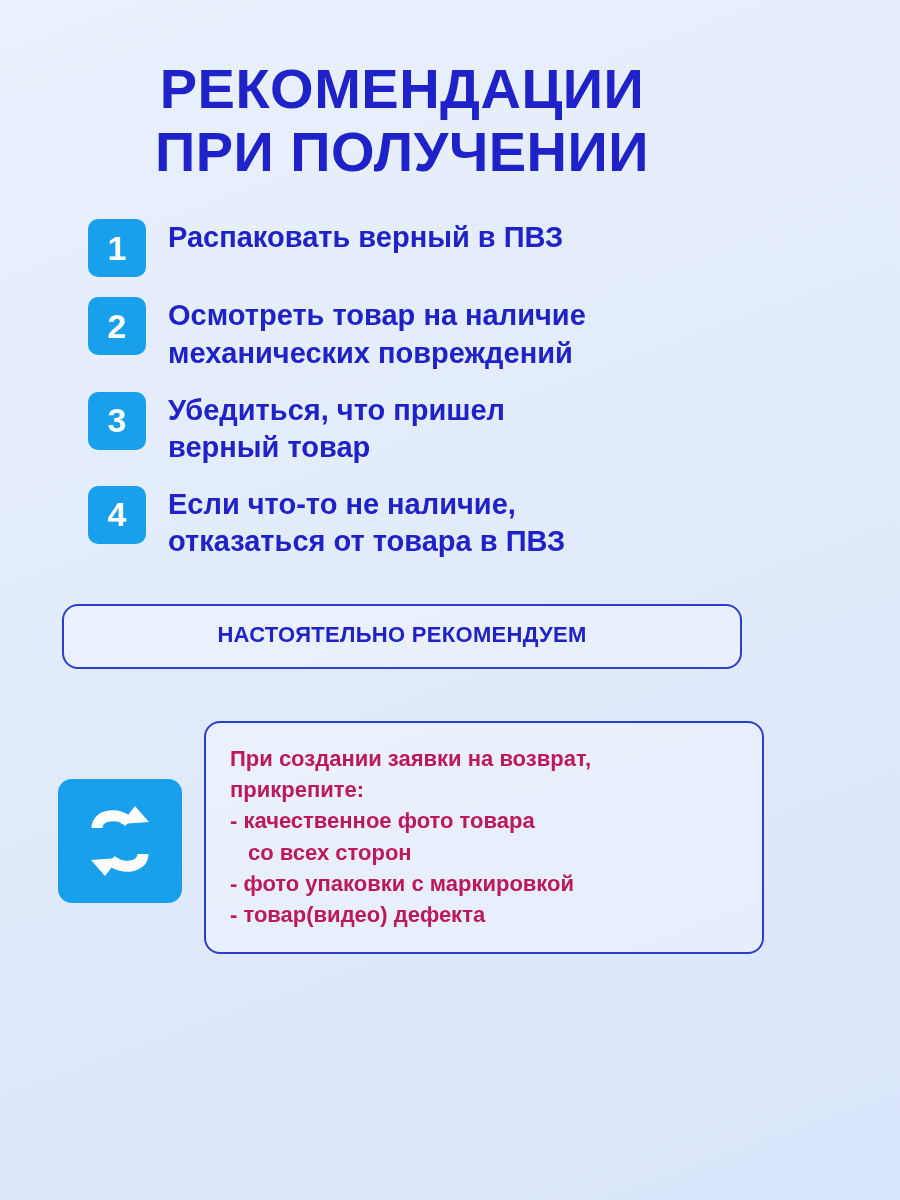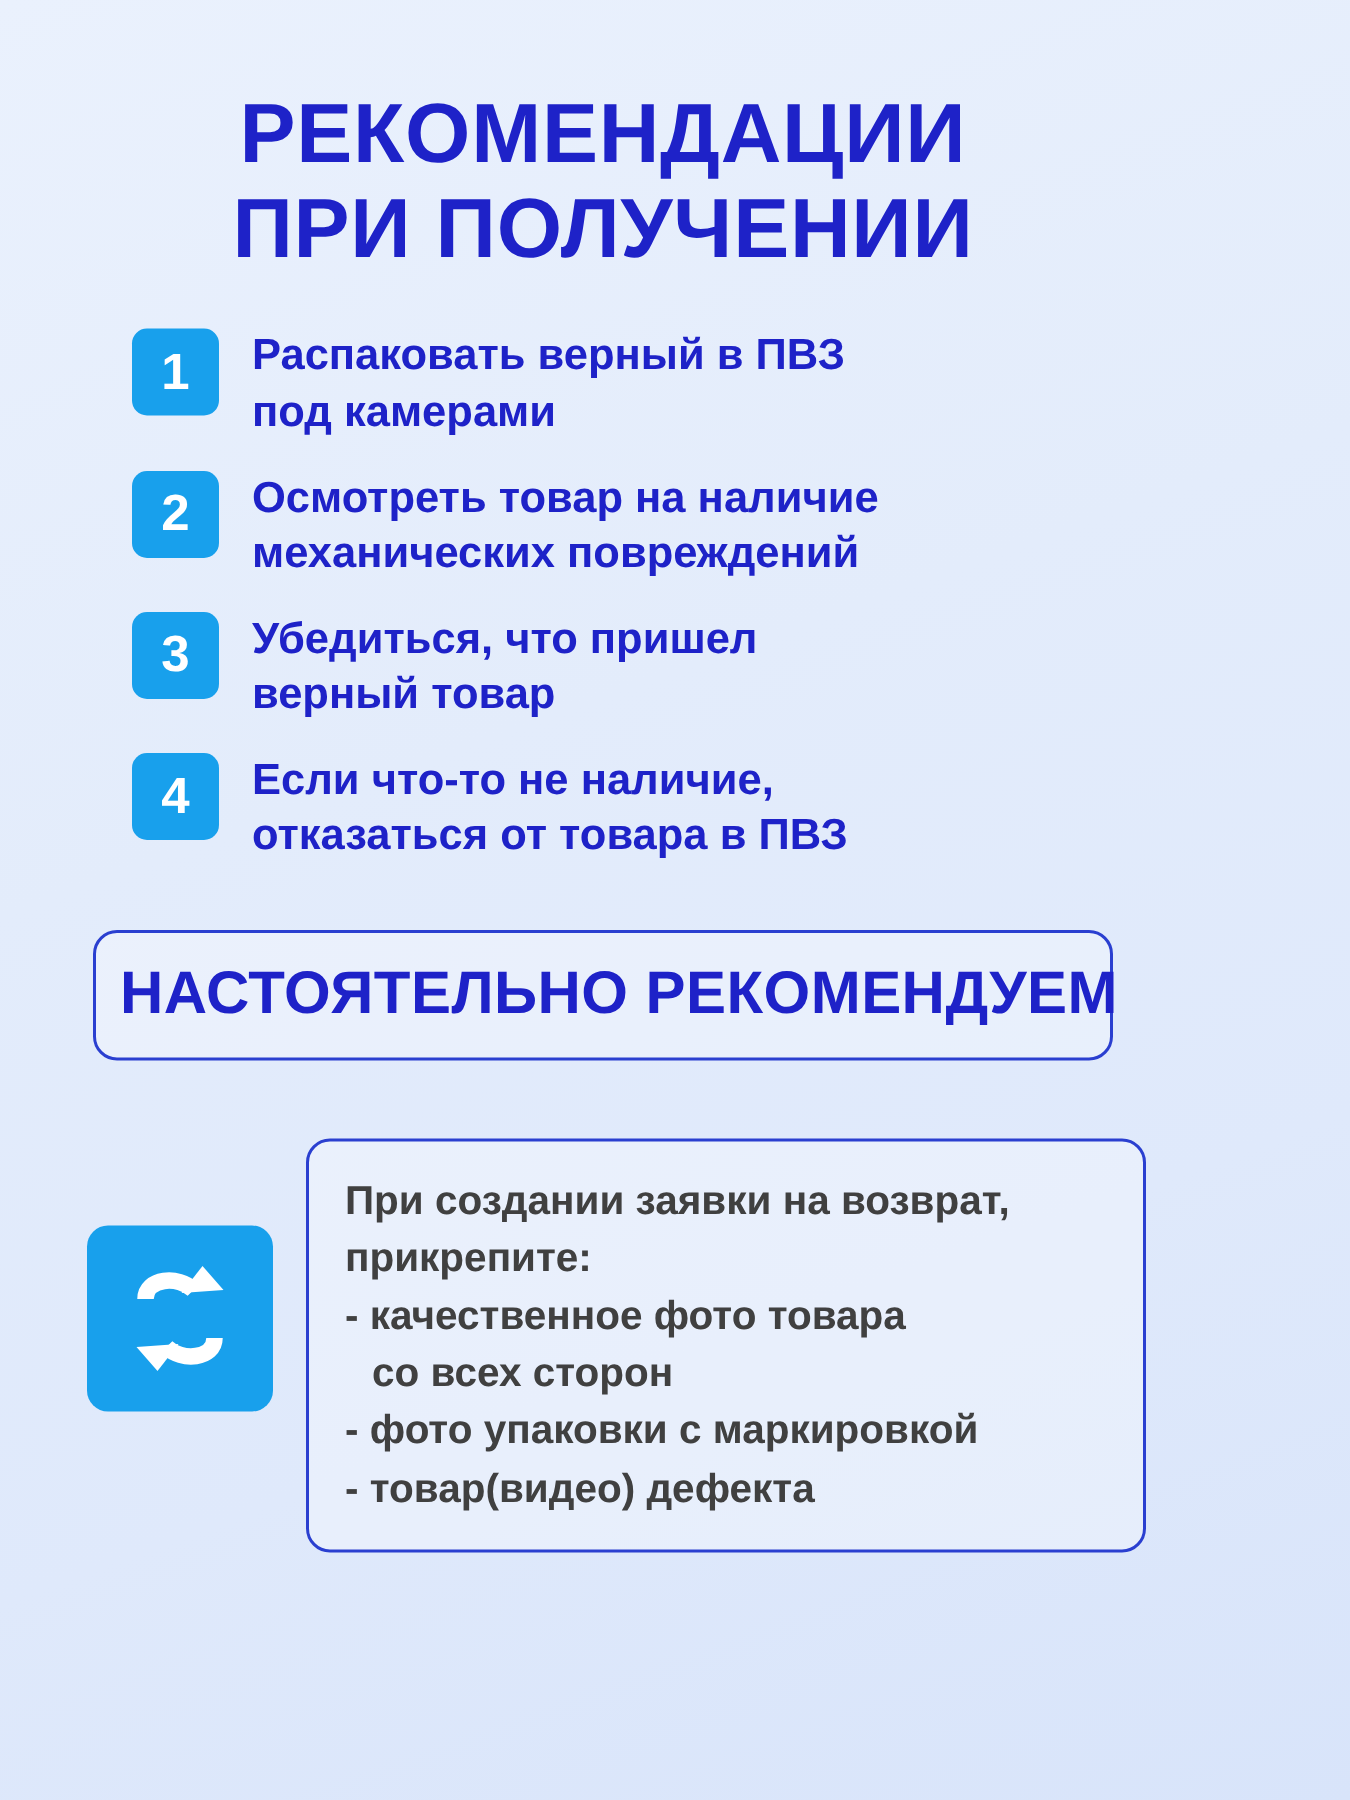--- a/index.html
+++ b/index.html
@@ -80,21 +80,21 @@
   .recommend-box {
     margin: 44px 22px 0 22px;
     border: 2px solid #2a3fd0;
     border-radius: 16px;
     background: rgba(255,255,255,0.28);
     padding: 16px 16px 18px 16px;
     text-align: center;
   }
   .recommend-box .l {
     display: block;
-    font-size: 40px;
+    font-size: 22px;
     font-weight: bold;
     line-height: 1.22;
     letter-spacing: 0.3px;
     color: #1e22c8;
     text-transform: uppercase;
     white-space: nowrap;
   }
 
   .bottom {
     margin-top: 52px;
@@ -119,24 +119,24 @@
 
   .return-box {
     flex: 1 1 auto;
     border: 2px solid #2a3fd0;
     border-radius: 16px;
     background: rgba(255,255,255,0.30);
     padding: 20px 20px 22px 24px;
   }
   .return-box .l {
     display: block;
-    font-size: 27px;
+    font-size: 22px;
     line-height: 1.42;
     font-weight: bold;
-    color: #404040;
+    color: #be185d;
     white-space: nowrap;
   }
   .return-box .indent {
     padding-left: 18px;
   }
 </style>
 </head>
 <body>
 
 <div class="page">
@@ -145,21 +145,20 @@
     <span class="line">РЕКОМЕНДАЦИИ</span>
     <span class="line">ПРИ ПОЛУЧЕНИИ</span>
   </h1>
 
   <div class="steps">
 
     <div class="step">
       <div class="step-badge">1</div>
       <div class="step-text">
         <span class="l">Распаковать верный в ПВЗ</span>
-        <span class="l">под камерами</span>
       </div>
     </div>
 
     <div class="step">
       <div class="step-badge">2</div>
       <div class="step-text">
         <span class="l">Осмотреть товар на наличие</span>
         <span class="l">механических повреждений</span>
       </div>
     </div>

